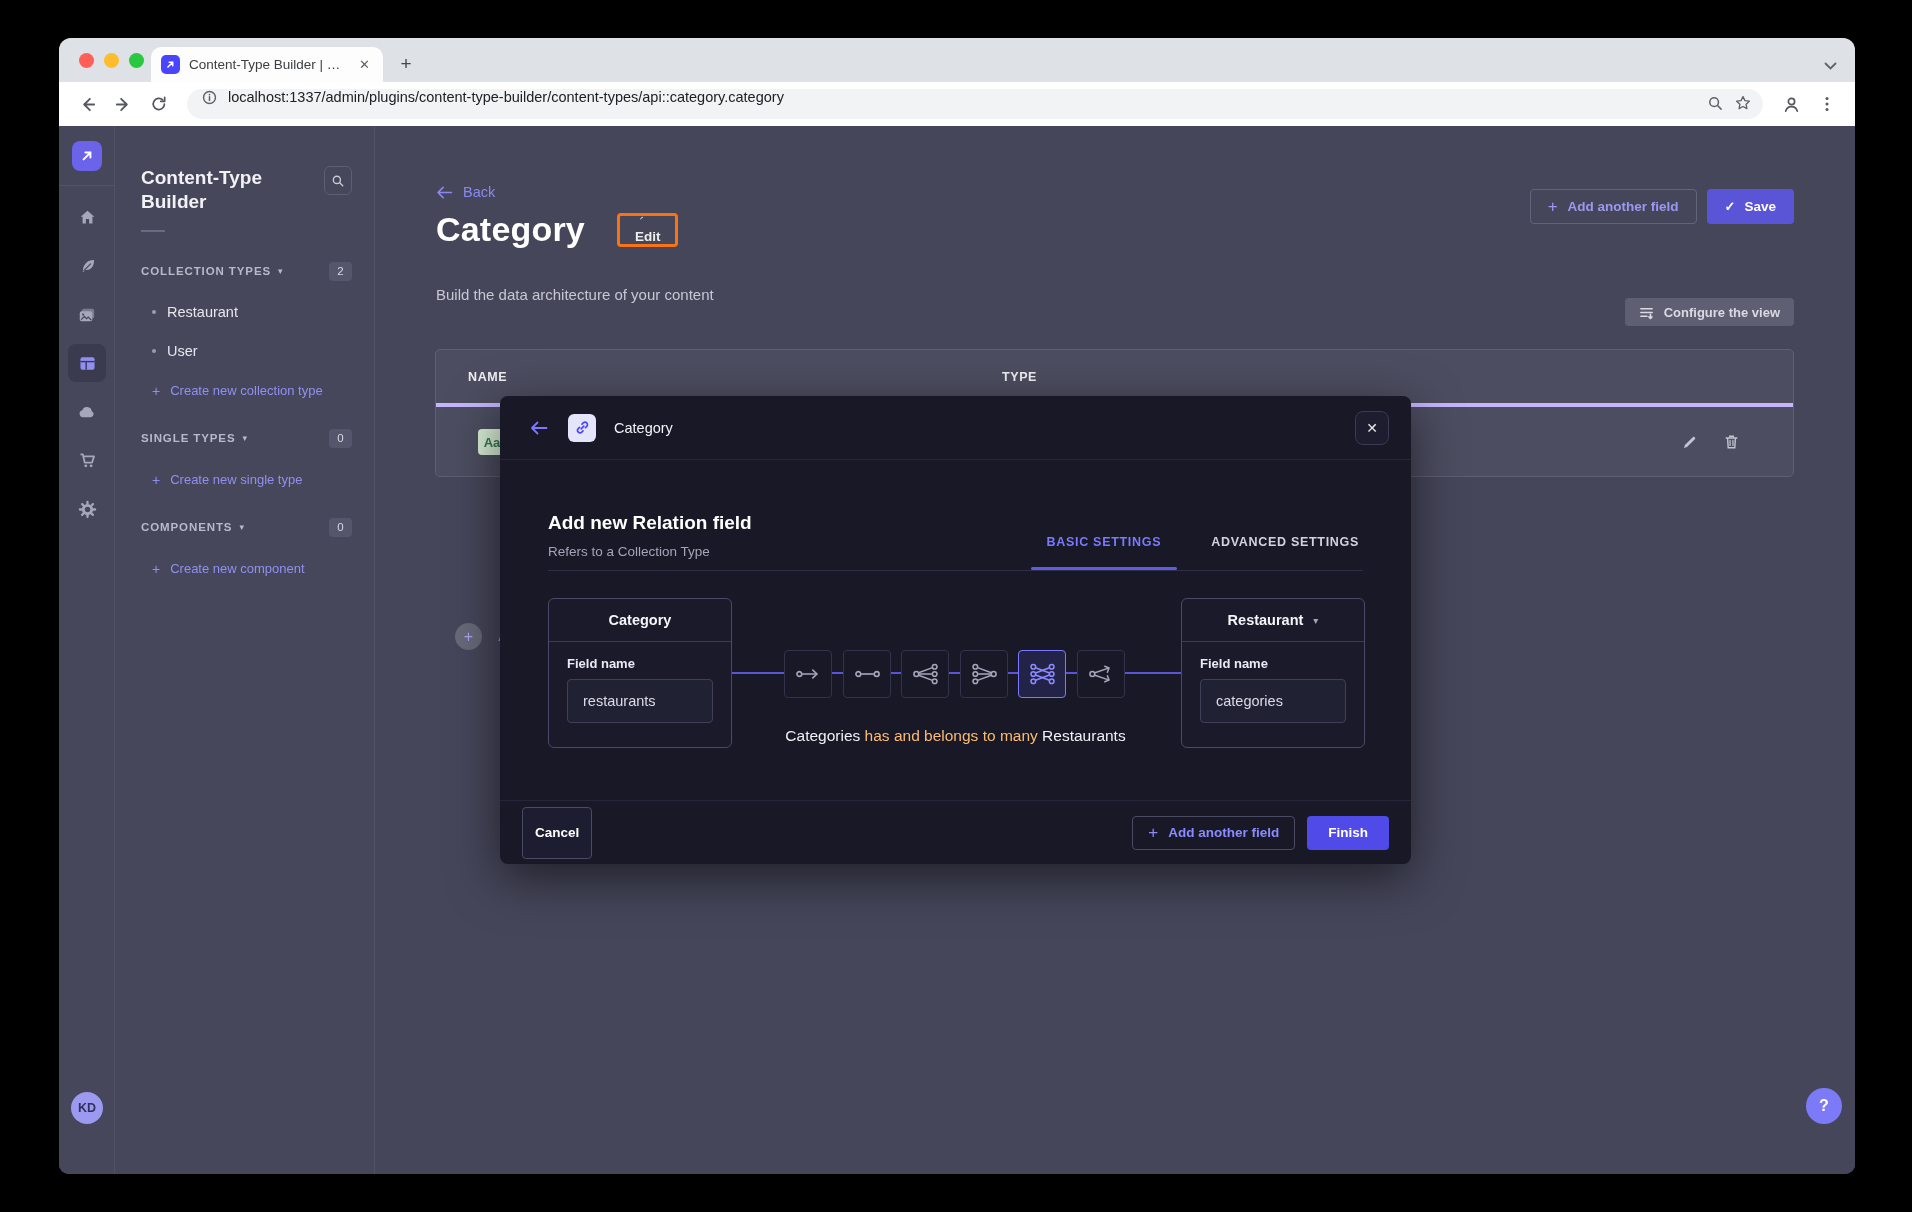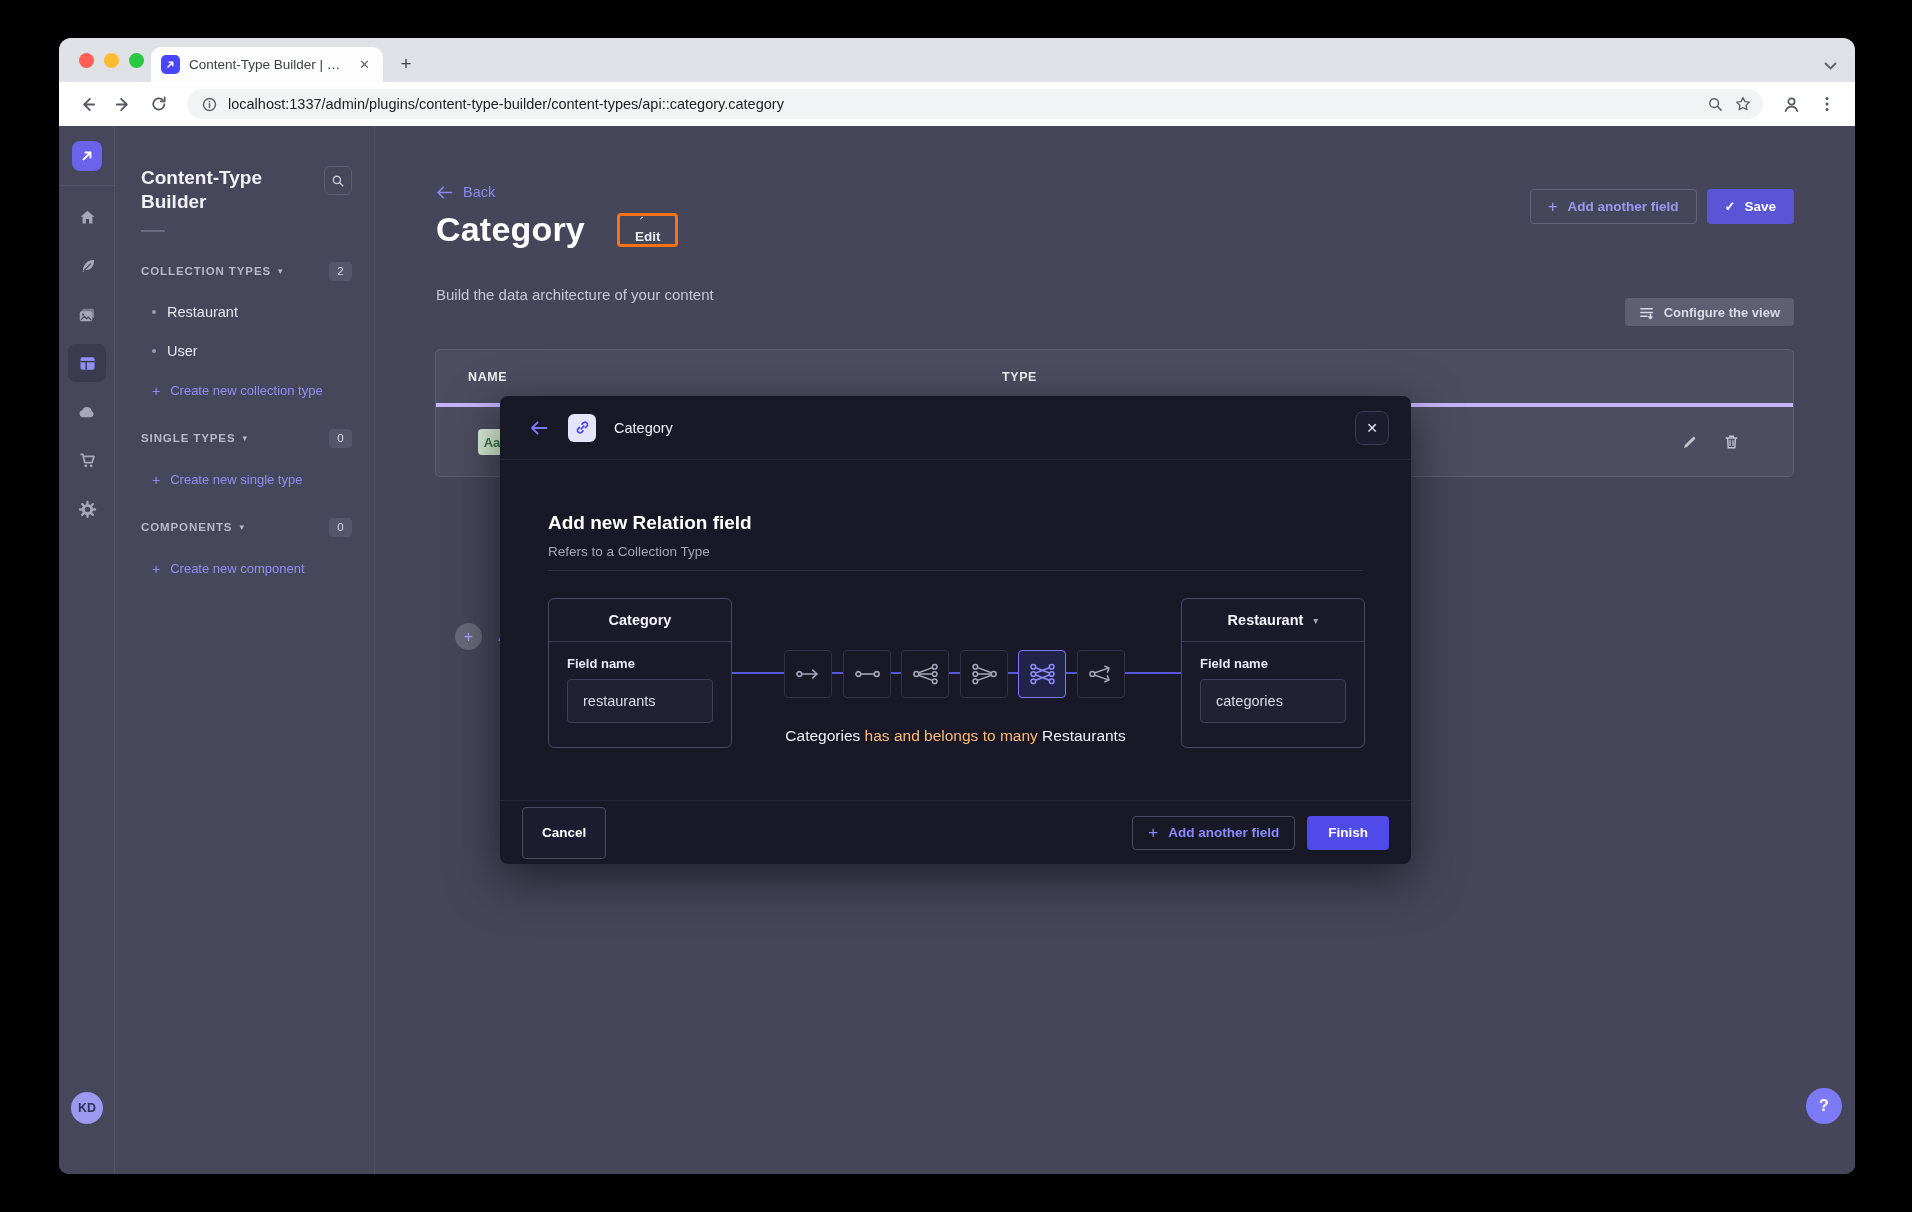--- a/index.html
+++ b/index.html
@@ -18,21 +18,21 @@
   .tab { margin-left:92px; width:232px; height:35px; background:#fdfdfe; border-radius:10px 10px 0 0;
     display:flex; align-items:center; padding:0 10px; gap:9px; }
   .favicon { width:19px; height:19px; border-radius:5px; background:#4945ff; display:flex; align-items:center; justify-content:center; flex:none; }
   .tab-title { font-size:13.5px; color:#3c4043; white-space:nowrap; overflow:hidden; text-overflow:ellipsis; flex:1; }
   .tab-close { font-size:13px; color:#5f6368; padding:0 3px; cursor:default; }
   .newtab { width:30px; height:30px; margin:0 0 3px 8px; display:flex; align-items:center; justify-content:center;
     font-size:19px; color:#45484d; border-radius:50%; }
   .tabstrip-caret { margin-left:auto; margin-right:18px; margin-bottom:12px; color:#5f6368; }
   .toolbar { height:44px; background:#ffffff; display:flex; align-items:center; padding:0 12px; gap:4px; }
   .nav-ico { width:32px; height:32px; display:flex; align-items:center; justify-content:center; color:#55585e; border-radius:50%; flex:none; }
-  .omnibox { flex:1; height:30px; background:#f1f3f4; border-radius:16px; margin:0 8px; display:flex; align-items:center; padding:0 6px 0 14px; min-width:0; }
+  .omnibox { flex:1; height:30px; background:#f1f3f4; border-radius:16px; margin:0 8px; display:flex; align-items:flex-start; padding:0 6px 0 14px; min-width:0; }
   .omnibox .url { font-size:14.5px; color:#202124; white-space:nowrap; overflow:hidden; flex:1; margin-left:10px; }
   .omni-ico { width:28px; height:28px; display:flex; align-items:center; justify-content:center; color:#5f6368; flex:none; }
   
   .app { position:relative; display:flex; height:1048px; background:#45465a; }
   .rail { position:relative; width:56px; background:#46475a; border-right:1px solid #515266; flex:none; }
   .rail-logo { position:absolute; left:13px; top:15px; width:30px; height:30px; border-radius:8px; background:#6b64ea;
     display:flex; align-items:center; justify-content:center; }
   .rail-div { position:absolute; left:0; top:59px; width:100%; height:1px; background:#53546a; }
   .rail-item { position:absolute; left:9px; width:38px; height:38px; border-radius:8px; display:flex; align-items:center; justify-content:center; color:#a6a7b9; }
   .rail-item.active { background:#3a3b4f; color:#918ff2; }
@@ -111,21 +111,21 @@
   .field-input { margin-top:8px; width:100%; height:44px; background:#212134; border:1px solid #3f3f5a; border-radius:4px;
     color:#dcdce8; font-size:14.5px; padding:0 15px; font-family:"Liberation Sans","DejaVu Sans",sans-serif; outline:none; }
   .rel-line { position:absolute; left:232px; top:276px; width:449px; height:2px; background:#5954d8; }
   .rel-box { position:absolute; top:254px; width:48px; height:48px; background:#181826; border:1px solid #32324d;
     border-radius:4px; display:flex; align-items:center; justify-content:center; color:#a5a5ba; }
   .rel-box.selected { border-color:#7b79ff; background:#232347; color:#8c8aff; }
   .rel-sentence { position:absolute; left:0; right:0; top:331px; text-align:center; font-size:15.5px; color:#f0f0f6; }
   .rel-sentence .verb { color:#fdba74; }
   .m-footer { position:absolute; left:0; right:0; bottom:0; height:64px; border-top:1px solid #26263a;
     display:flex; align-items:center; padding:0 22px; }
-  .btn-cancel { height:52px; padding:0 19px; background:#1d1d31; border:1px solid #4a4a63; border-radius:4px;
+  .btn-cancel { height:52px; padding:0 12px; background:#1d1d31; border:1px solid #4a4a63; border-radius:4px;
     color:#fff; font-size:13.5px; font-weight:bold; }
   .m-footer-right { margin-left:auto; display:flex; gap:12px; }
   .btn-add-another { height:34px; padding:0 15px; background:transparent; border:1px solid #4a4a63; border-radius:4px;
     color:#8c8aff; font-size:13.5px; font-weight:bold; display:flex; align-items:center; gap:10px; }
   .btn-finish { height:34px; padding:0 21px; background:#4f4ae8; border:none; border-radius:4px; color:#fff;
     font-size:13.5px; font-weight:bold; }
   svg { display:block; }
 </style>
 </head>
 <body>
@@ -420,20 +420,24 @@
       <button class="m-close">
         <span>✕</span>
       </button>
     </div>
 
     <div class="m-title-block">
       <div class="m-title">Add new Relation field</div>
       <div class="m-subtitle">Refers to a Collection Type</div>
     </div>
 
+    <div class="m-tabs">
+      <div class="m-tab active">BASIC SETTINGS</div>
+      <div class="m-tab">ADVANCED SETTINGS</div>
+    </div>
     <div class="m-divider"></div>
 
     <div class="rel-line"></div>
 
     <div class="rel-card left">
       <div class="rel-card-head">
         <span>Category</span>
       </div>
       <div class="rel-card-body">
         <div class="field-label">Field name</div>

